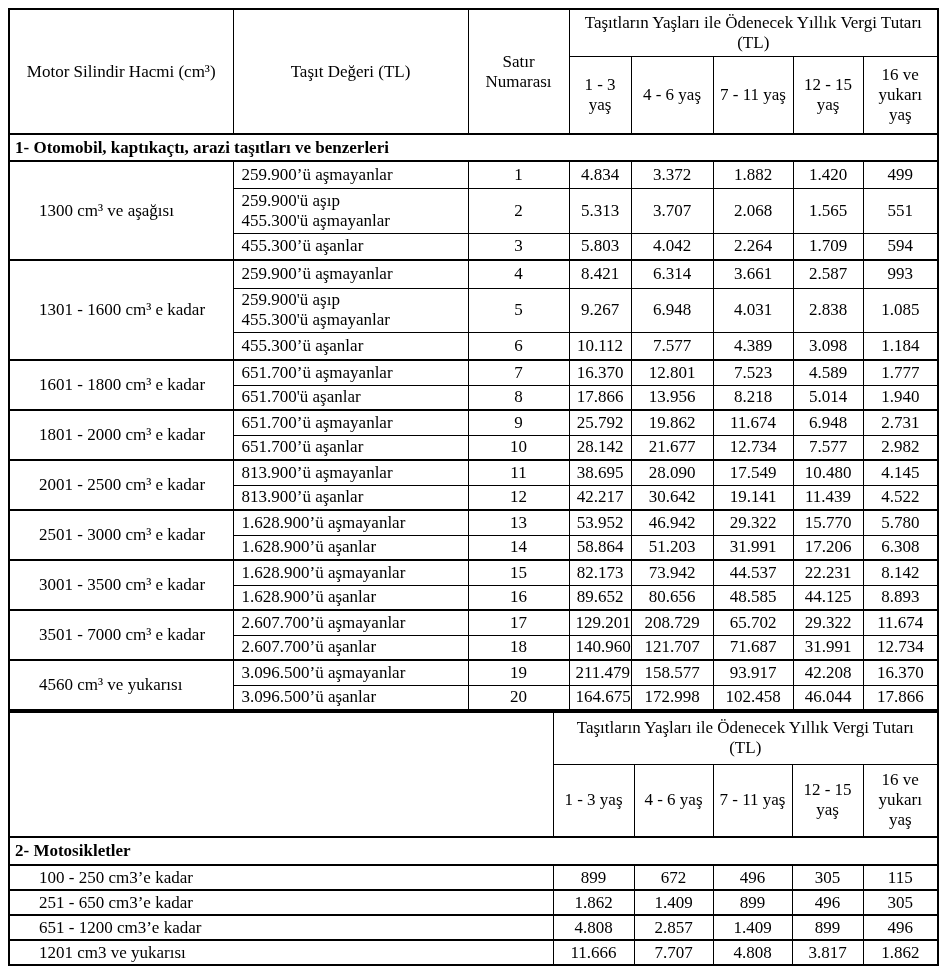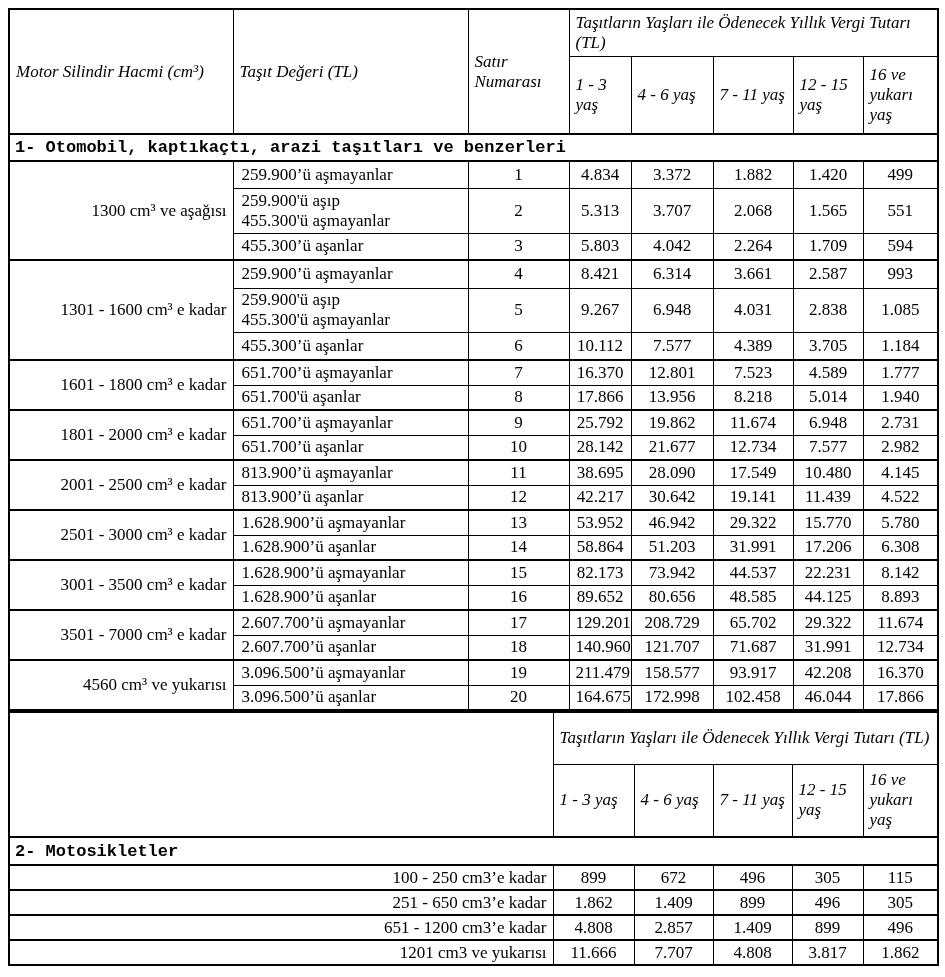--- a/index.html
+++ b/index.html
@@ -1,25 +1,25 @@
 <!DOCTYPE html>
 <html><head>
 <meta charset="utf-8">
 <style>
   html,body{margin:0;padding:0;background:#fff;}
   body{width:945px;height:977px;font-family:"Liberation Serif","DejaVu Serif",serif;color:#000;}
   .sheet{padding:8px 8px 7px 8px;}
   table{border-collapse:collapse;width:929px;table-layout:fixed;border:2px solid #000;}
   td{border:1px solid #000;padding:1px 6px;font-size:17px;vertical-align:middle;overflow:hidden;}
   
-  .hc{font-style:italic;}
-  
-  .section-row td{font-weight:bold;text-align:left;padding-left:5px;font-family:Liberation Mono, monospace;}
-  
-  .engine{text-align:right;padding-left:16px;}
+  .hc{text-align:center;}
+  
+  .section-row td{font-weight:bold;text-align:left;padding-left:5px;}
+  
+  .engine{text-align:left;padding-left:29px;}
   .vlabel{text-align:left;padding-left:8px;white-space:pre-line;}
   .num{text-align:center;}
   .val{text-align:center;}
   
   tr.gs td{border-top:2px solid #000;}
   
   tr.h47{height:47px;} tr.h78{height:78px;}
   tr.h27{height:27px;} tr.h45{height:45px;} tr.h28{height:28px;}
   tr.h44{height:44px;} tr.h25{height:25px;}
   tr.h52{height:52px;} tr.h73{height:73px;}
@@ -110,21 +110,21 @@
       <td class="val">4.031</td>
       <td class="val">2.838</td>
       <td class="val">1.085</td>
     </tr>
     <tr class="h28">
       <td class="vlabel">455.300’ü aşanlar</td>
       <td class="num">6</td>
       <td class="val">10.112</td>
       <td class="val">7.577</td>
       <td class="val">4.389</td>
-      <td class="val">3.705</td>
+      <td class="val">3.098</td>
       <td class="val">1.184</td>
     </tr>
 
     <tr class="gs h25">
       <td class="engine" rowspan="2">1601 - 1800 cm³ e kadar</td>
       <td class="vlabel">651.700’ü aşmayanlar</td>
       <td class="num">7</td>
       <td class="val">16.370</td>
       <td class="val">12.801</td>
       <td class="val">7.523</td>

